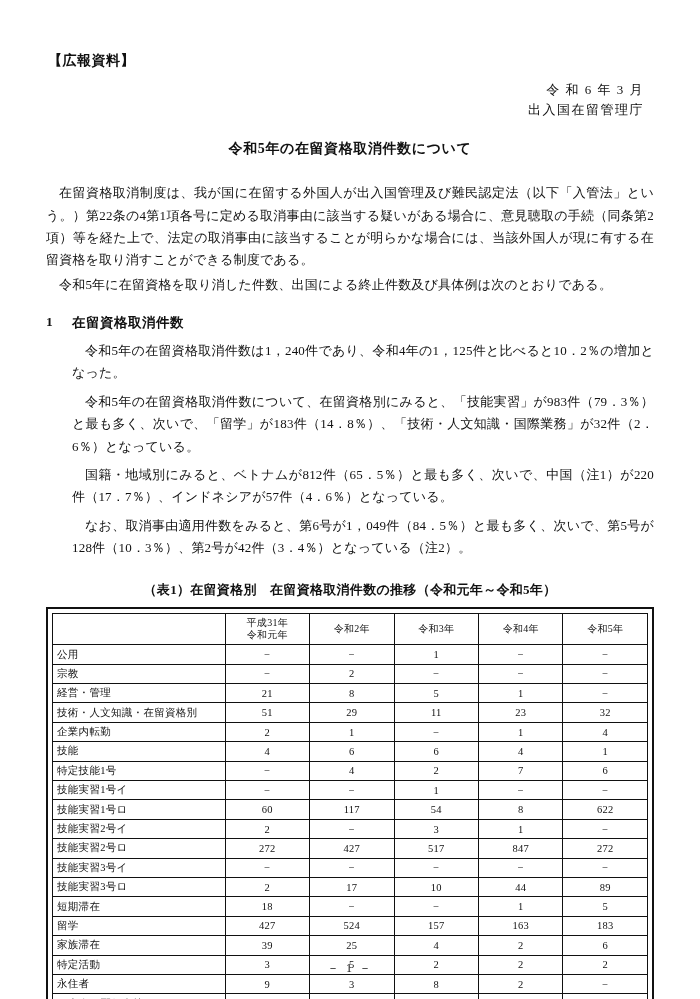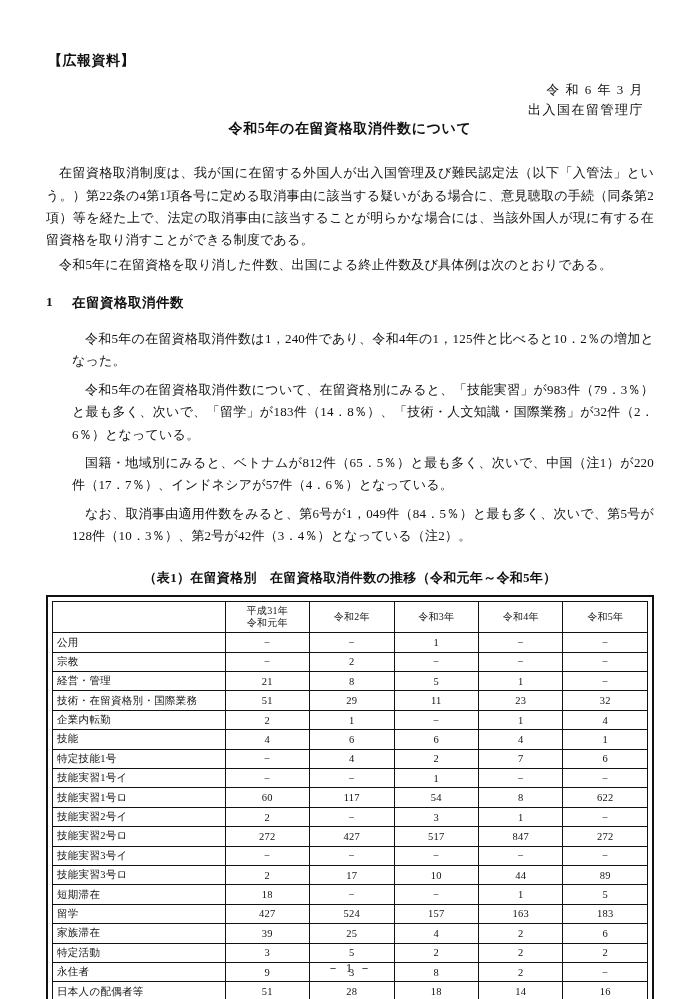--- a/index.html
+++ b/index.html
@@ -34,20 +34,21 @@
     line-height: 1.55;
     padding-right: 10px;
   }
   .date-block div {
     letter-spacing: 1.5px;
   }
   .doc-title {
     text-align: center;
     font-size: 14px;
     font-weight: bold;
+    margin-top: 20px;
     letter-spacing: 0.6px;
   }
   .para {
     font-size: 13px;
     line-height: 1.72;
     margin-top: 24px;
     text-align: justify;
     text-justify: inter-ideograph;
     text-indent: 1em;
     letter-spacing: 0.2px;
@@ -71,21 +72,21 @@
     font-size: 13px;
     line-height: 1.72;
     margin-top: 6px;
     padding-left: 26px;
     text-align: justify;
     text-justify: inter-ideograph;
     text-indent: 1em;
     letter-spacing: 0.2px;
   }
   .body-indent.first {
-    margin-top: 16px;
+    margin-top: 8px;
   }
   .table-caption {
     text-align: center;
     font-size: 13px;
     font-weight: bold;
     margin-top: 22px;
     letter-spacing: 0.3px;
   }
   .tbl-wrap {
     margin-top: 8px;
@@ -203,21 +204,21 @@
           </tr>
         <tr>
             <td class="label">経営・管理</td>
             <td class="num">21</td>
             <td class="num">8</td>
             <td class="num">5</td>
             <td class="num">1</td>
             <td class="num">−</td>
           </tr>
         <tr>
-            <td class="label">技術・在留資格別・国際業務</td>
+            <td class="label">技術・人文知識・在留資格別</td>
             <td class="num">51</td>
             <td class="num">29</td>
             <td class="num">11</td>
             <td class="num">23</td>
             <td class="num">32</td>
           </tr>
         <tr>
             <td class="label">企業内転勤</td>
             <td class="num">2</td>
             <td class="num">1</td>

